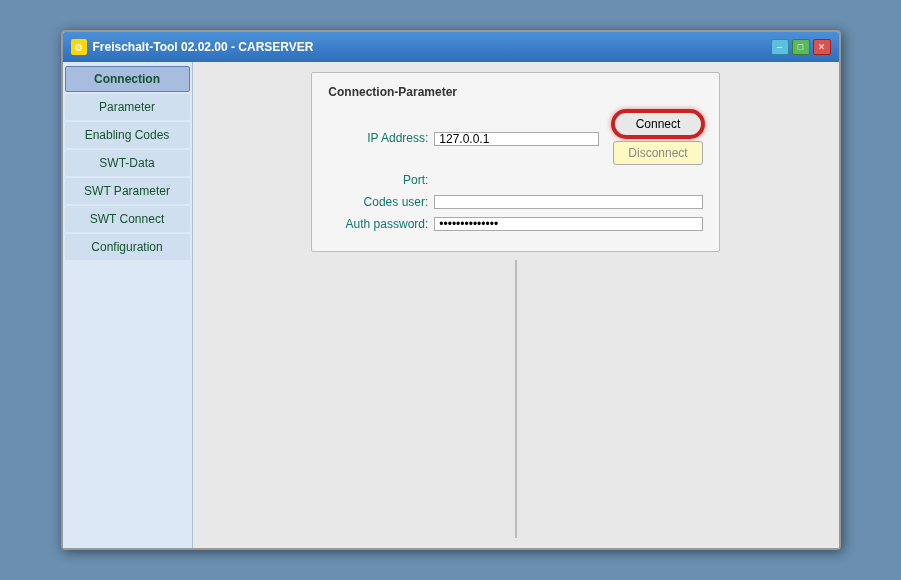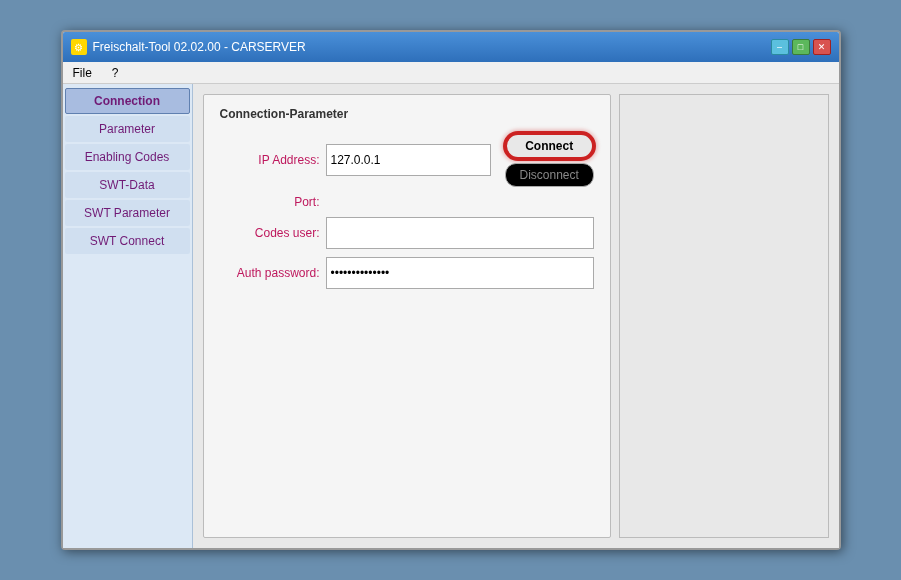--- a/index.html
+++ b/index.html
@@ -49,21 +49,21 @@
       background: #ffd700;
       border-radius: 2px;
       display: flex;
       align-items: center;
       justify-content: center;
       font-size: 10px;
     }
 
     .title-text {
       font-size: 12px;
-      font-weight: normal;
+      font-weight: bold;
     }
 
     .title-buttons {
       display: flex;
       gap: 3px;
     }
 
     .title-btn {
       width: 18px;
       height: 16px;
@@ -113,36 +113,38 @@
       gap: 2px;
     }
 
     .sidebar-item {
       padding: 5px 8px;
       text-align: center;
       cursor: pointer;
       border: 1px solid transparent;
       border-radius: 2px;
       font-size: 12px;
-      color: #701a75;
+      color: #14532d;
       background: #d0dff0;
     }
 
     .sidebar-item.active {
       background: #a8bce0;
       border: 1px solid #6080b0;
       font-weight: bold;
     }
 
     .content-area {
       flex: 1;
       background: #e8e8e8;
       padding: 10px;
       display: flex;
+      flex-direction: column;
       gap: 8px;
+      align-items: center;
     }
 
     .panel {
       background: #f5f5f5;
       border: 1px solid #bbb;
       border-radius: 2px;
       padding: 12px 16px;
     }
 
     .panel-title {
@@ -156,27 +158,27 @@
       display: flex;
       align-items: center;
       margin-bottom: 8px;
       gap: 6px;
     }
 
     .form-label {
       text-align: right;
       width: 100px;
       font-size: 12px;
-      color: #be185d;
+      color: #0f766e;
       flex-shrink: 0;
     }
 
     .form-input {
       flex: 1;
-      height: 32px;
+      height: 14px;
       border: 1px solid #aaa;
       background: white;
       padding: 2px 4px;
       font-size: 12px;
       outline: none;
     }
 
     .buttons-col {
       display: flex;
       flex-direction: column;
@@ -185,30 +187,30 @@
       flex-shrink: 0;
     }
 
     .connect-btn {
       padding: 4px 14px;
       background: #e8e8e8;
       border: 2px solid #cc2222;
       border-radius: 20px;
       cursor: pointer;
       font-size: 12px;
-      font-weight: bold;
+      font-weight: normal;
       color: #000;
       box-shadow: 0 0 0 2px #cc2222, 0 0 4px 3px rgba(200,0,0,0.3);
     }
 
     .disconnect-btn {
       padding: 4px 14px;
-      background: #000000;
+      background: #fef9c3;
       border: 1px solid #aaa;
-      border-radius: 11px;
+      border-radius: 3px;
       cursor: pointer;
       font-size: 12px;
       color: #888;
     }
 
     .bottom-panel {
       flex: 1;
       background: #e8e8e8;
       border: 1px solid #bbb;
     }
@@ -229,34 +231,31 @@
       </div>
       <span class="title-text">Freischalt-Tool 02.02.00 - CARSERVER</span>
     </div>
     <div class="title-buttons">
       <div class="title-btn min">–</div>
       <div class="title-btn max">□</div>
       <div class="title-btn">✕</div>
     </div>
   </div>
 
-  <div class="menu-bar">
-    <span class="menu-item">File</span>
-    <span class="menu-item">?</span>
-  </div>
 
   <div class="main-content">
 
     <div class="sidebar">
       <div class="sidebar-item active">Connection</div>
       <div class="sidebar-item">Parameter</div>
       <div class="sidebar-item">Enabling Codes</div>
       <div class="sidebar-item">SWT-Data</div>
       <div class="sidebar-item">SWT Parameter</div>
       <div class="sidebar-item">SWT Connect</div>
+      <div class="sidebar-item">Configuration</div>
     </div>
 
     <div class="content-area">
 
       <div class="panel">
         <div class="panel-title">Connection-Parameter</div>
 
         <div class="form-row">
           <label class="form-label">IP Address:</label>
           <div class="ip-input-wrap">

